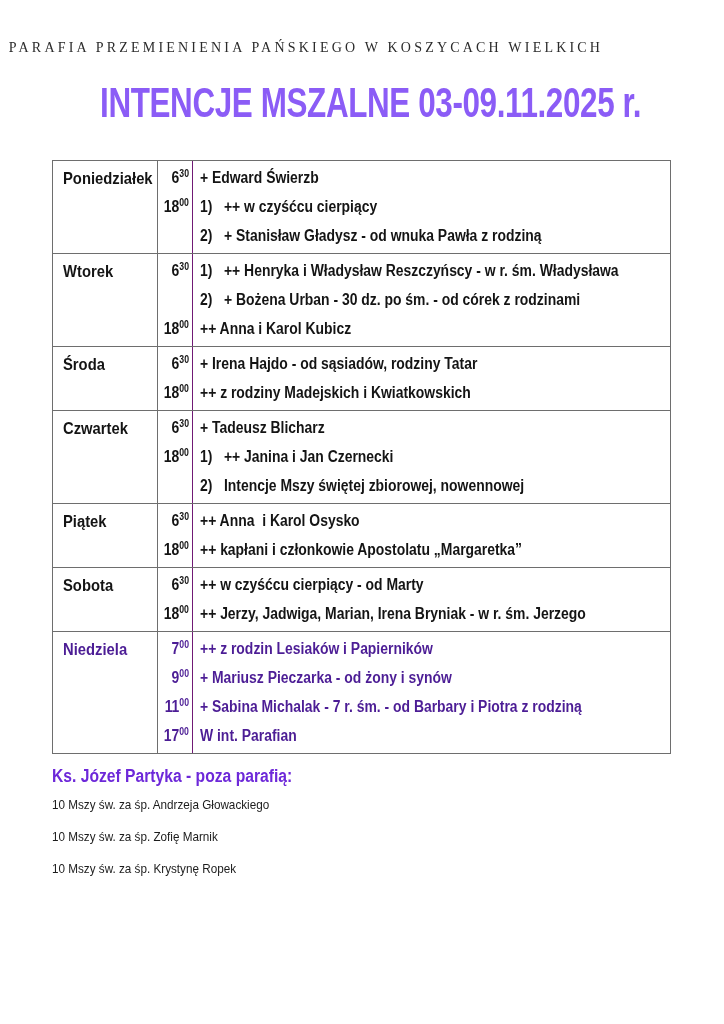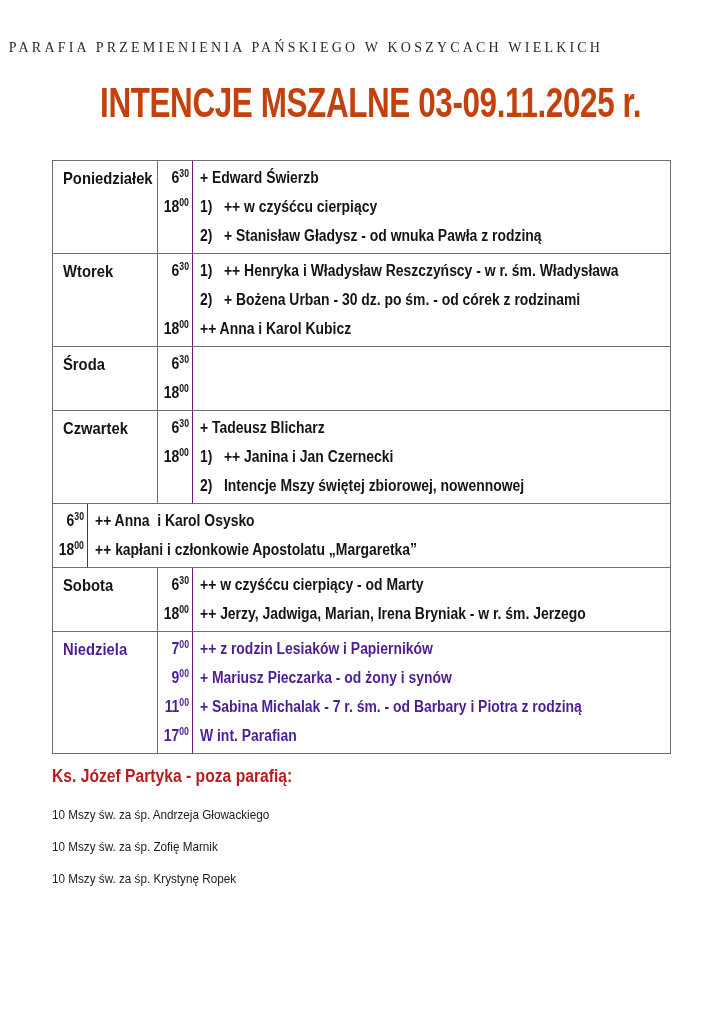--- a/index.html
+++ b/index.html
@@ -49,21 +49,21 @@
   .title {
     position: absolute;
     top: 78px;
     left: 0;
     width: 100%;
     margin: 0;
     text-align: center;
     font-size: 43px;
     font-weight: bold;
     letter-spacing: -0.5px;
-    color: #c2410c;
+    color: #8b5cf6;
     white-space: nowrap;
   }
   .title .cx { transform: scaleX(0.73); }
 
   
   .mass-table {
     position: absolute;
     top: 160px;
     left: 52px;
     width: 619px;
@@ -130,22 +130,21 @@
   .footer {
     position: absolute;
     top: 763px;
     left: 52px;
     width: 620px;
   }
   .f-head {
     font-size: 18px;
     font-weight: bold;
     line-height: 26px;
-    margin-bottom: 10px;
-    color: #b91c1c;
+    color: #6d28d9;
   }
   .f-item {
     font-size: 13px;
     font-weight: normal;
     line-height: 32px;
     color: #1c1c1c;
   }
   .f-item .cx { transform: scaleX(0.9); }
 </style>
 </head>
@@ -186,37 +185,42 @@
         <div class="iline"><span class="cx">++ Anna i Karol Kubicz</span></div>
       </div>
     </div>
 
     <div class="trow">
       <div class="day-cell"><span class="cx">Środa</span></div>
       <div class="time-col">
         <div class="tline"><span class="cx cxr"><span>6</span><sup>30</sup></span></div>
         <div class="tline"><span class="cx cxr"><span>18</span><sup>00</sup></span></div>
       </div>
+      <div class="int-col">
+        <div class="iline"><span class="cx">+ Irena Hajdo - od sąsiadów, rodziny Tatar</span></div>
+        <div class="iline"><span class="cx">++ z rodziny Madejskich i Kwiatkowskich</span></div>
+      </div>
     </div>
 
     <div class="trow">
       <div class="day-cell"><span class="cx">Czwartek</span></div>
       <div class="time-col">
         <div class="tline"><span class="cx cxr"><span>6</span><sup>30</sup></span></div>
         <div class="tline"><span class="cx cxr"><span>18</span><sup>00</sup></span></div>
         <div class="tline"><span class="cx cxr"><span></span><sup></sup></span></div>
       </div>
       <div class="int-col">
         <div class="iline"><span class="cx">+ Tadeusz Blicharz</span></div>
         <div class="iline"><span class="cx">1)   ++ Janina i Jan Czernecki</span></div>
         <div class="iline"><span class="cx">2)   Intencje Mszy świętej zbiorowej, nowennowej</span></div>
       </div>
     </div>
 
     <div class="trow">
+      <div class="day-cell"><span class="cx">Piątek</span></div>
       <div class="time-col">
         <div class="tline"><span class="cx cxr"><span>6</span><sup>30</sup></span></div>
         <div class="tline"><span class="cx cxr"><span>18</span><sup>00</sup></span></div>
       </div>
       <div class="int-col">
         <div class="iline"><span class="cx">++ Anna  i Karol Osysko</span></div>
         <div class="iline"><span class="cx">++ kapłani i członkowie Apostolatu „Margaretka”</span></div>
       </div>
     </div>
 

